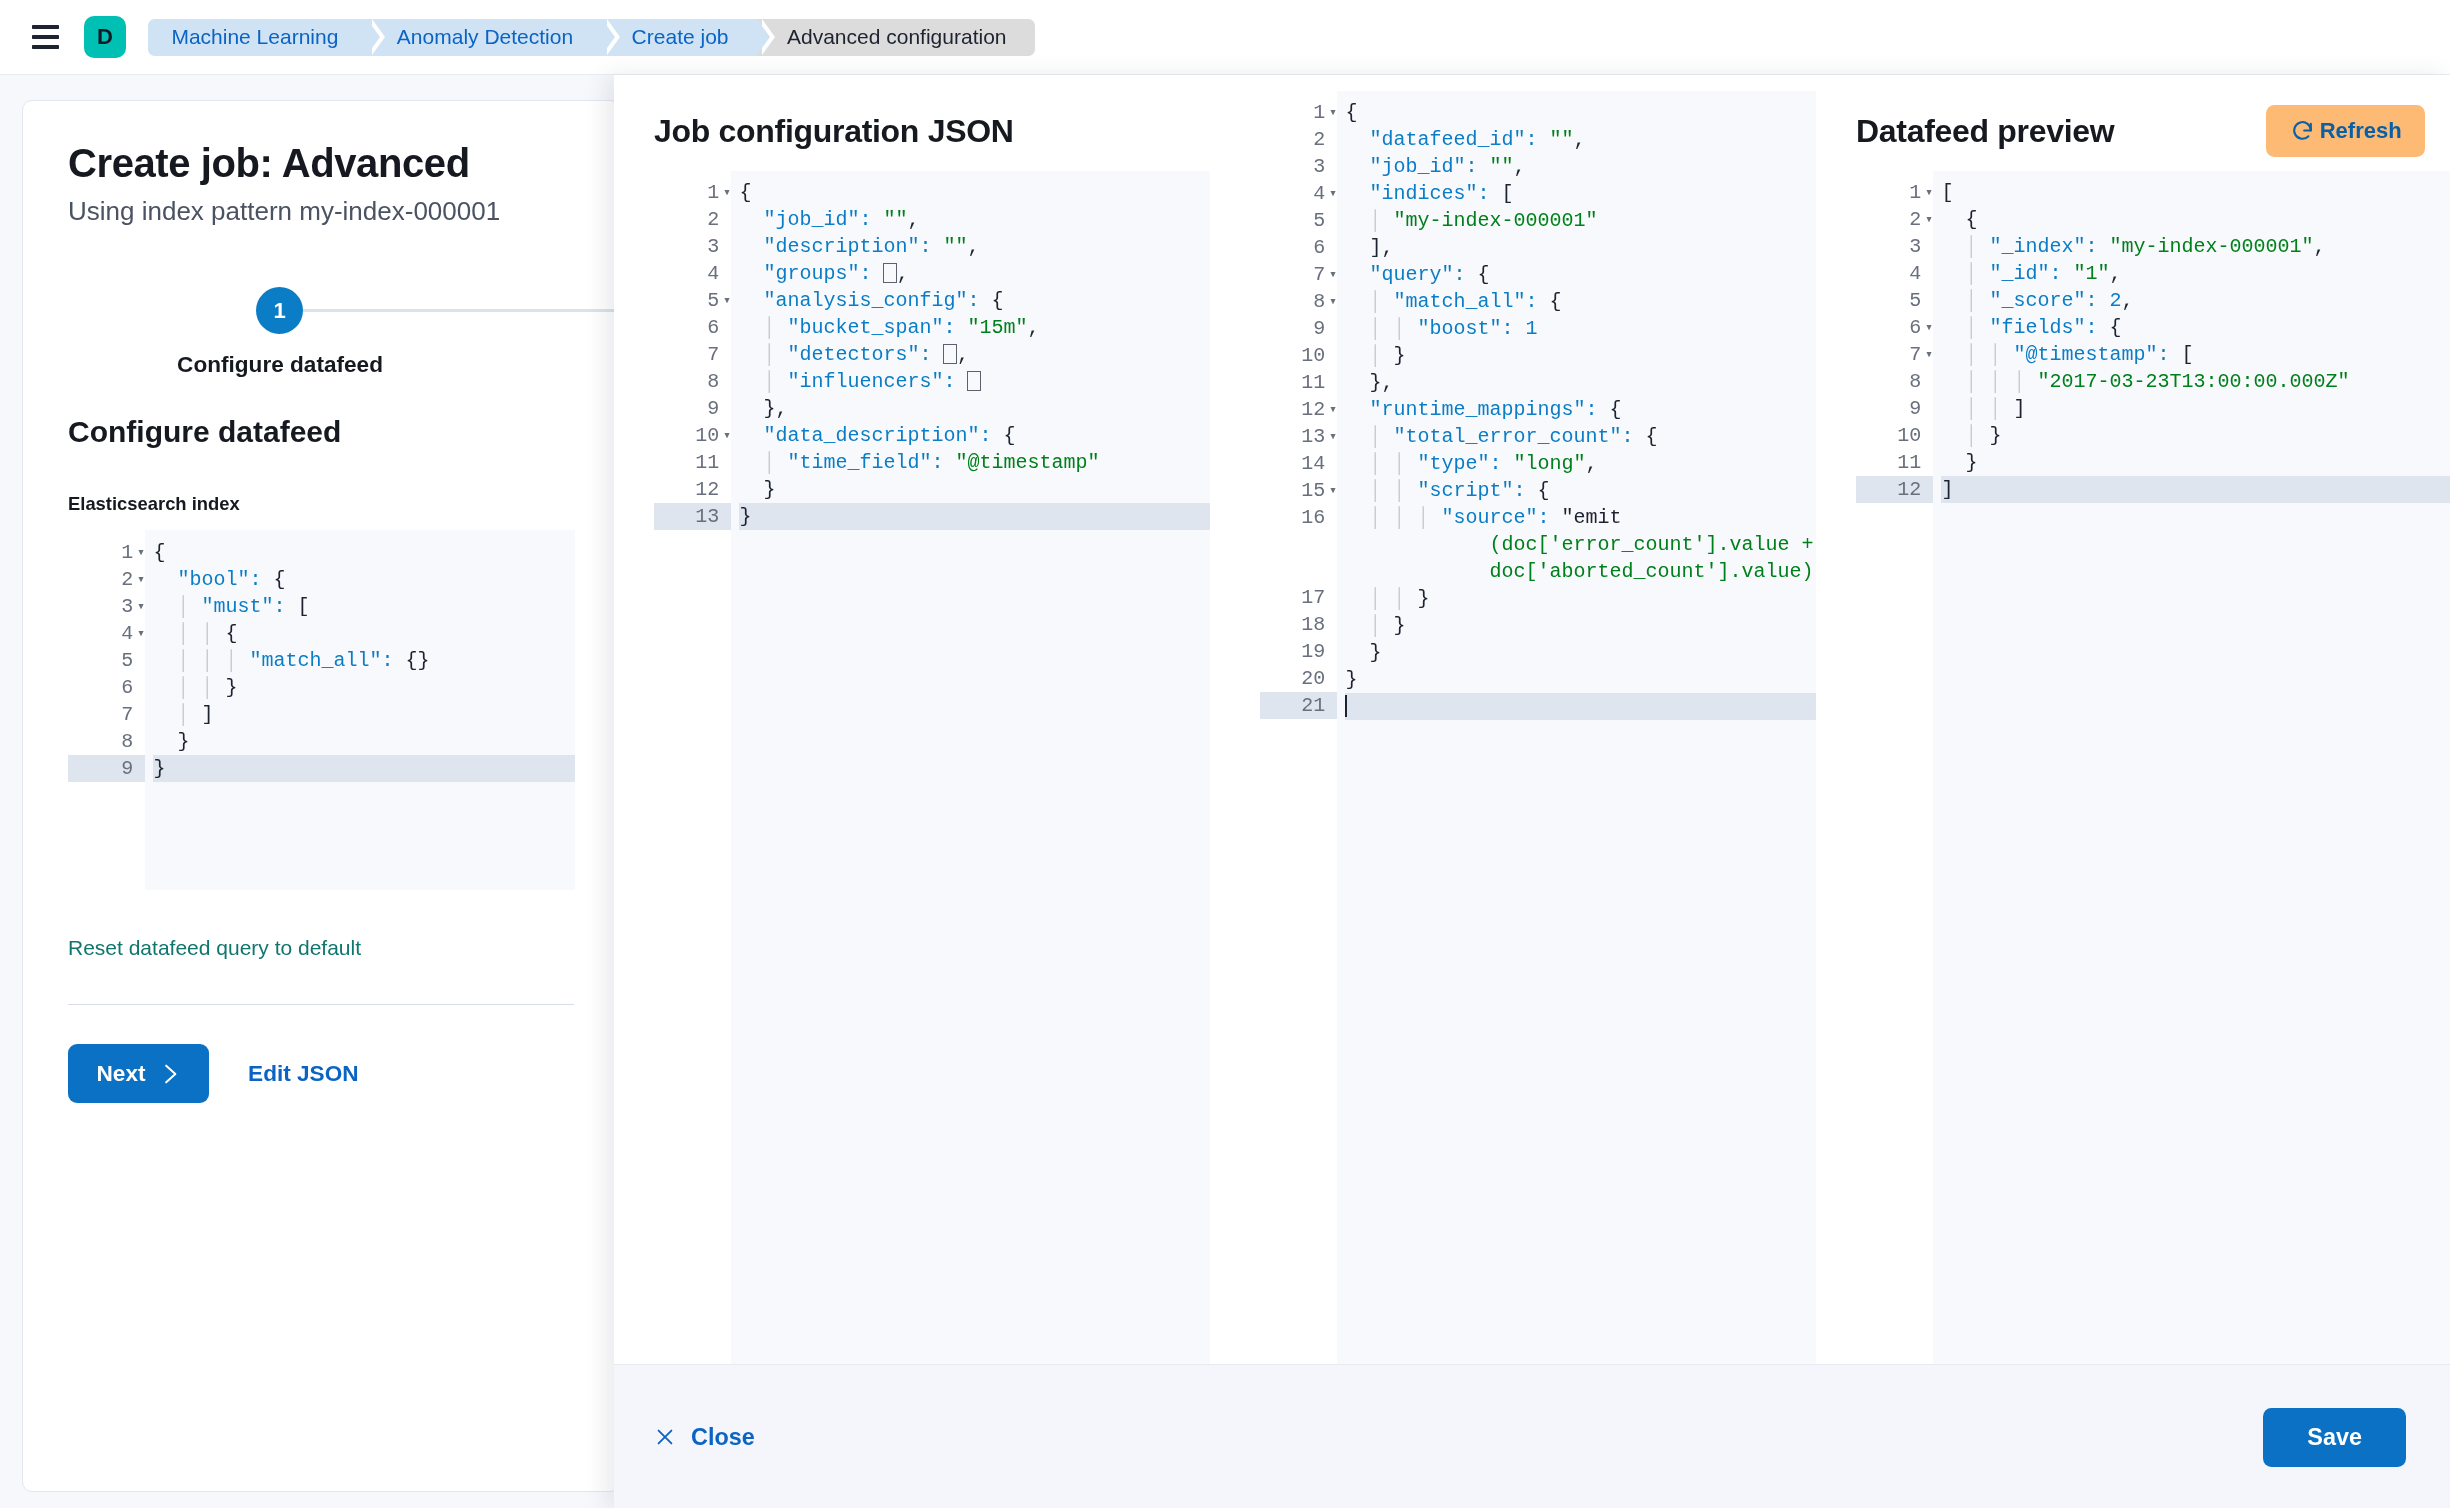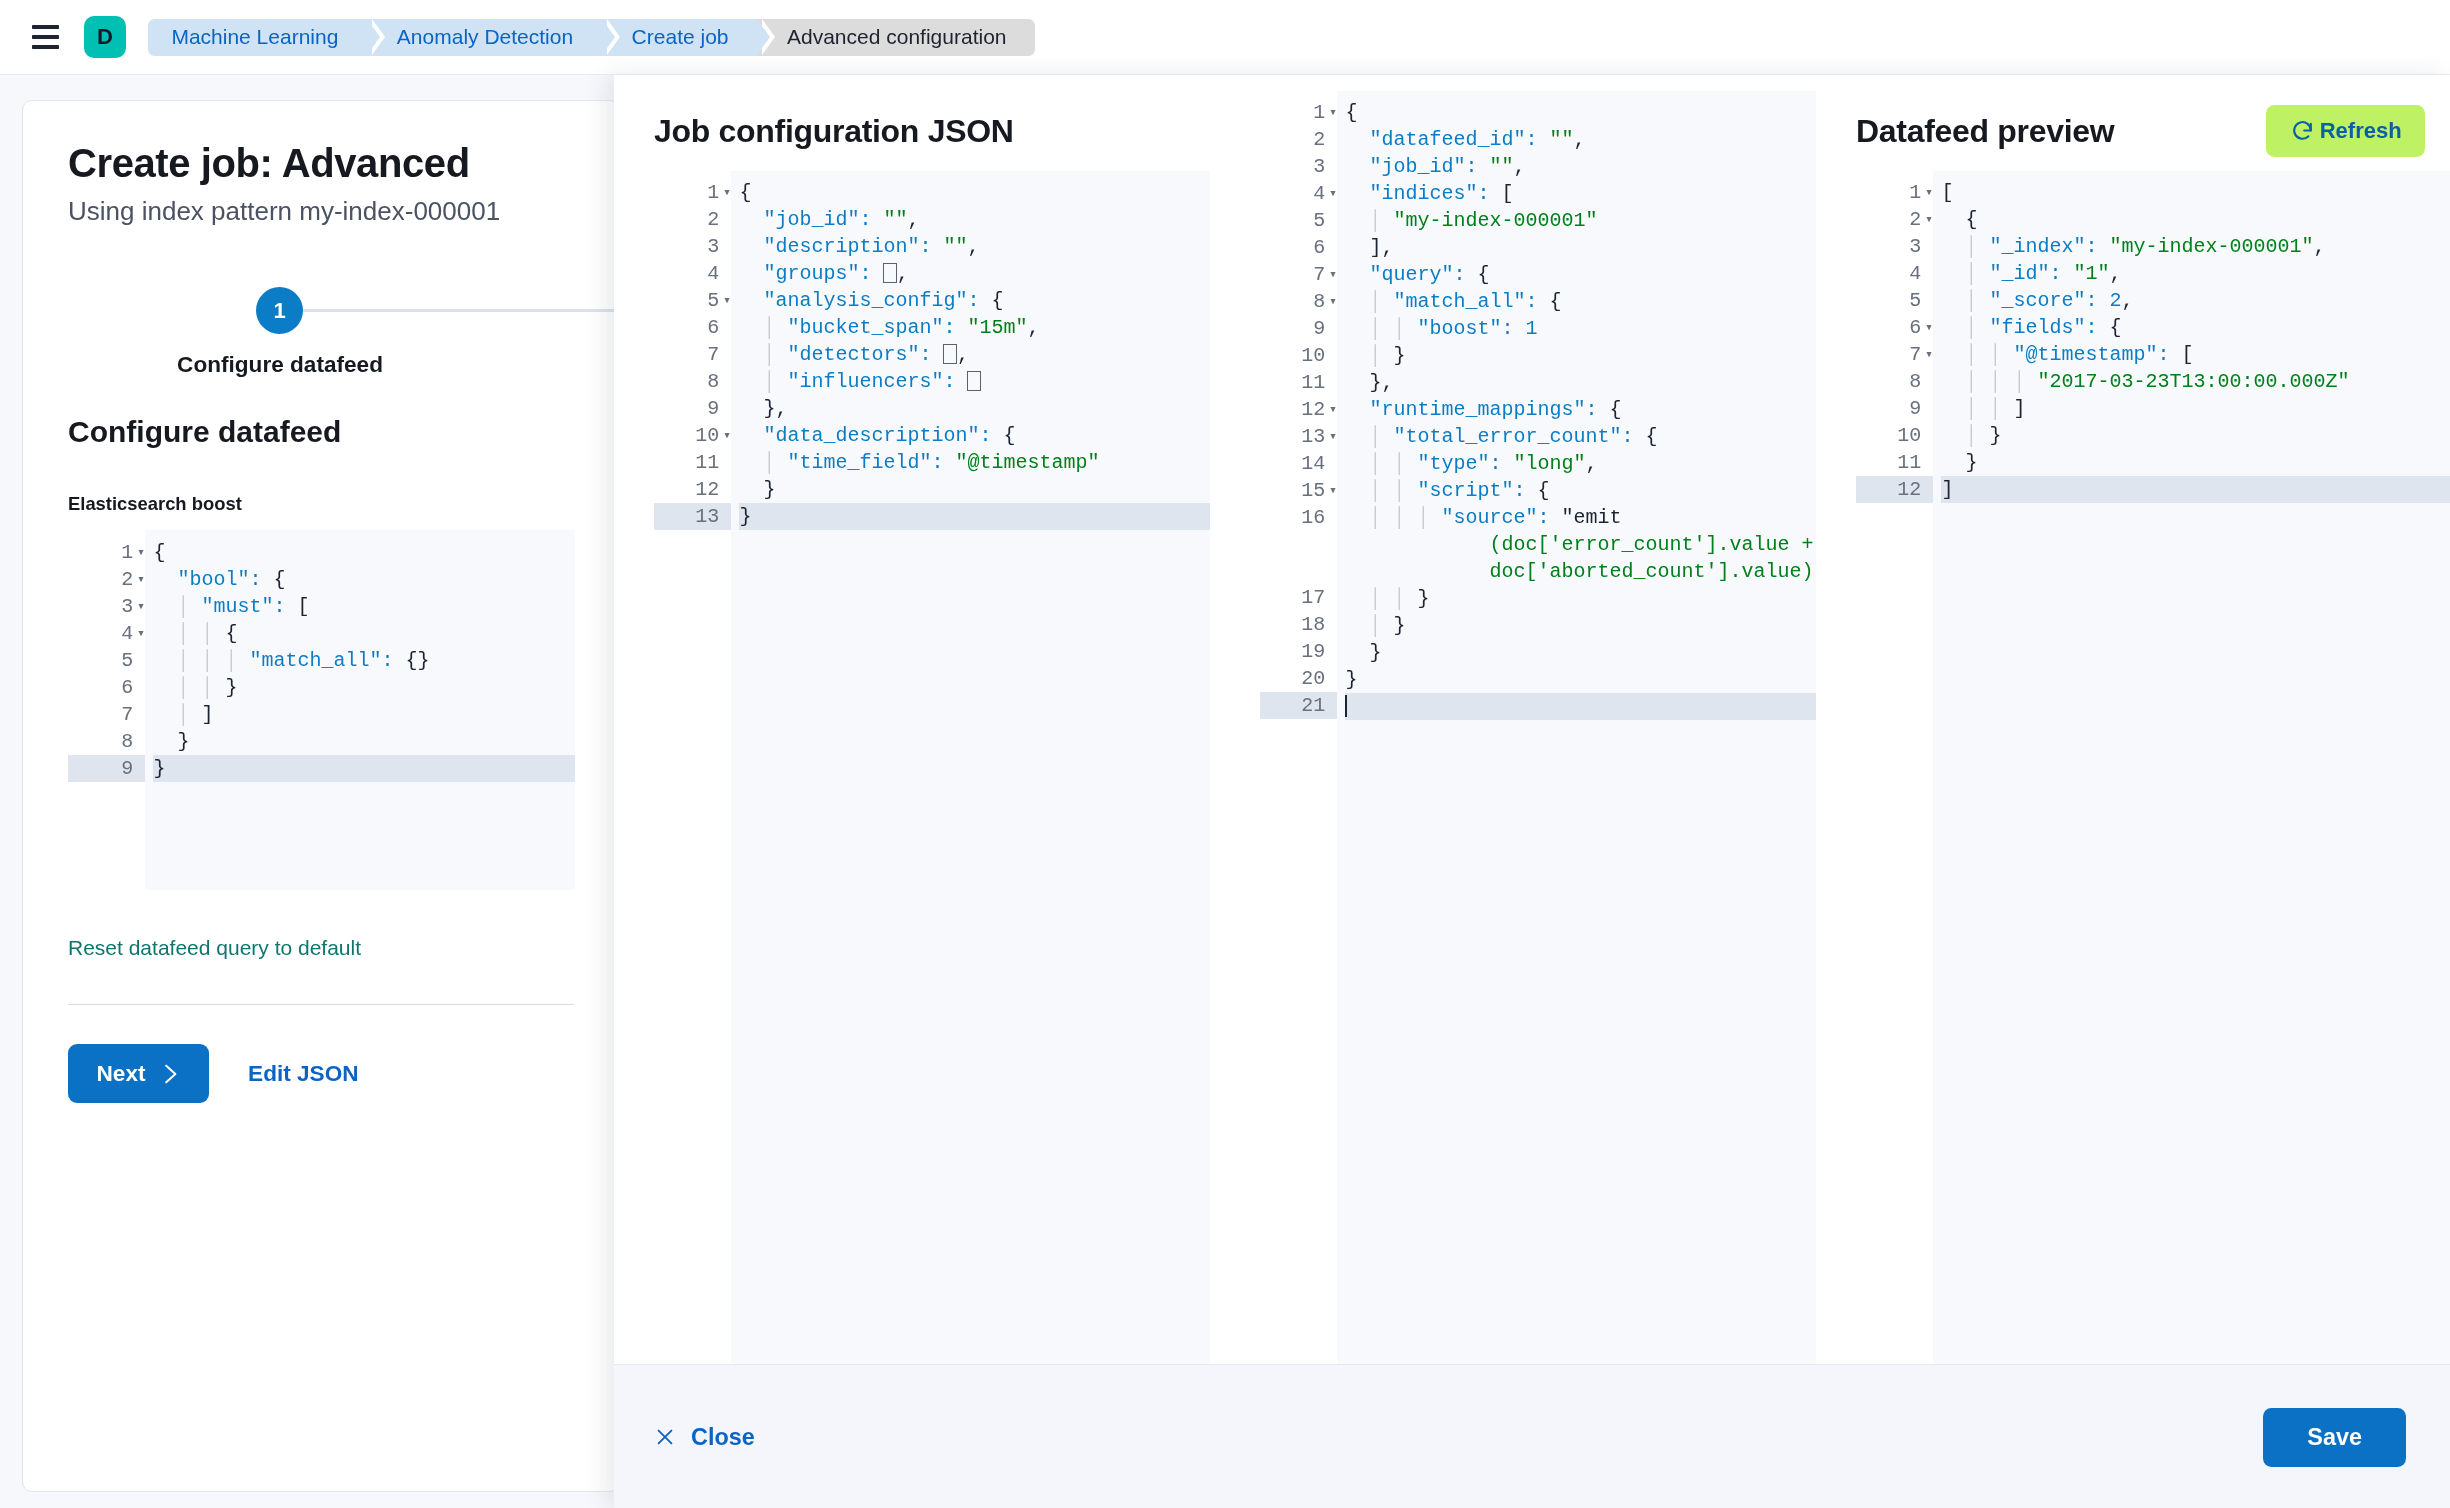--- a/index.html
+++ b/index.html
@@ -133,21 +133,21 @@
   .flyout-body{
     flex:1 1 auto; display:flex; align-items:flex-end; padding:32px 0 0 0; overflow:hidden;
   }
   .fcol{ display:flex; flex-direction:column; height:1273px; }
   .fcol-head{
     display:flex; align-items:center; justify-content:space-between;
     padding:0 25px 0 40px; height:80px;
   }
   .fcol-title{ font-size:32px; font-weight:700; color:#16191f; letter-spacing:-0.3px;}
   .btn-refresh{
-    background:#bef264; color:#0b5fa5; border:none; border-radius:8.4px;
+    background:#fdba74; color:#0b5fa5; border:none; border-radius:8.4px;
     height:52px; padding:0 23.4px; font-size:22px; font-weight:700;
     display:flex; align-items:center; gap:5px; cursor:pointer;
     font-family:"Liberation Sans", sans-serif;
   }
   .fcol-editor{ margin-left:40px; flex:1 1 auto; }
   .col-job{ width:606px; }
   .col-job .fcol-editor{ width:556px; }
   .col-job .gutter{ width:77px; }
   .col-feed{ width:596px; }
   .col-feed .fcol-editor{ width:556px; }
@@ -198,21 +198,21 @@
     <div class="lc-title">Create job: Advanced</div>
     <div class="lc-sub">Using index pattern my-index-000001</div>
 
     <div class="stepper">
       <div class="step-line"></div>
       <div class="step-circle">1</div>
     </div>
     <div class="step-label">Configure datafeed</div>
 
     <div class="section-title">Configure datafeed</div>
-    <div class="field-label">Elasticsearch boost</div>
+    <div class="field-label">Elasticsearch index</div>
 
     <div class="editor es-editor">
       <div class="gutter" id="gut-es">
           <div class="ln">1<span class="fold">▾</span></div>
           <div class="ln">2<span class="fold">▾</span></div>
           <div class="ln">3<span class="fold">▾</span></div>
           <div class="ln">4<span class="fold">▾</span></div>
           <div class="ln">5</div>
           <div class="ln">6</div>
           <div class="ln">7</div>

